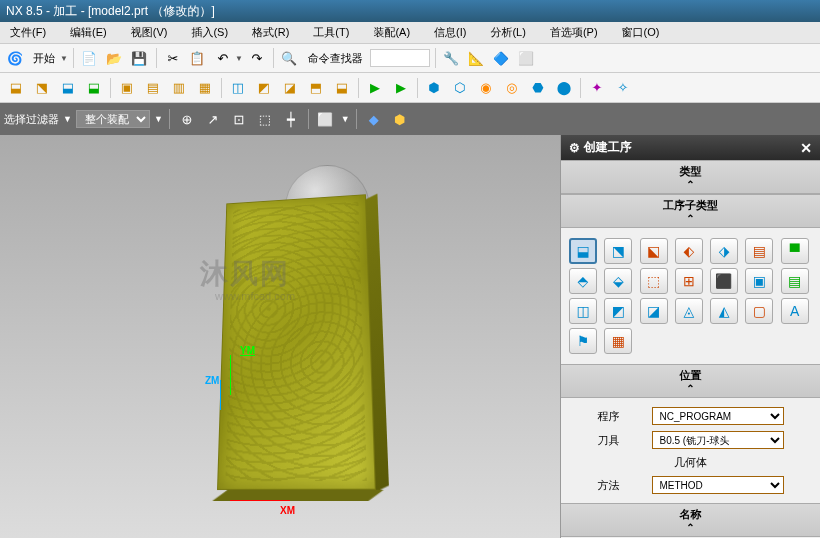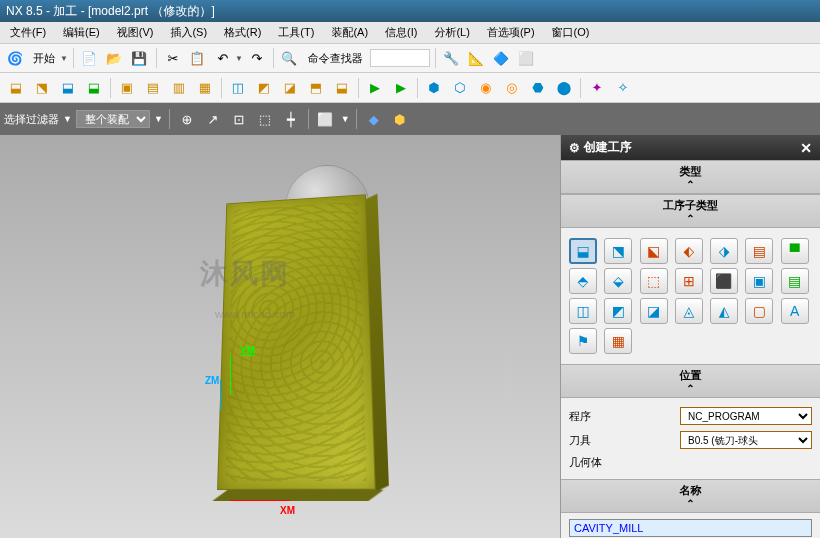--- a/index.html
+++ b/index.html
@@ -1,20 +1,20 @@
 <!DOCTYPE html>
 <html><head>
   <meta charset="utf-8">
   <style>
     * { box-sizing: border-box; margin: 0; padding: 0; }
     body { font-family: "Microsoft YaHei", Arial, sans-serif; font-size: 11px; background: #f0f0f0; width: 820px; height: 538px; overflow: hidden; }
     
     .titlebar { background: linear-gradient(#3a7aa8, #2a5a78); color: #fff; padding: 3px 6px; font-size: 12px; height: 22px; display: flex; align-items: center; }
     
-    .menubar { background: #e8e8e8; border-bottom: 1px solid #ccc; padding: 2px 4px; height: 22px; display: flex; align-items: center; gap: 5px; }
+    .menubar { background: #e8e8e8; border-bottom: 1px solid #ccc; padding: 2px 4px; height: 22px; display: flex; align-items: center; gap: 12px; }
     .menubar span { padding: 2px 6px; cursor: pointer; }
     
     .toolbar { background: #f5f5f5; border-bottom: 1px solid #ccc; padding: 3px 4px; display: flex; align-items: center; gap: 3px; flex-wrap: wrap; }
     .tb-btn { width: 22px; height: 22px; border: 1px solid transparent; display: inline-flex; align-items: center; justify-content: center; cursor: pointer; font-size: 13px; border-radius: 2px; }
     .tb-sep { width: 1px; height: 20px; background: #ccc; margin: 0 2px; }
     .tb-label { padding: 0 4px; }
     .tb-dropdown { font-size: 8px; color: #555; margin-left: -2px; }
     
     .toolbar2 { background: #f5f5f5; border-bottom: 1px solid #ccc; padding: 3px 4px; height: 30px; display: flex; align-items: center; gap: 2px; }
     .toolbar2 .tb-btn { width: 24px; height: 24px; }
@@ -35,36 +35,36 @@
     
     .axis { position: absolute; left: 200px; top: 250px; font-size: 10px; font-weight: bold; }
     .axis-y { position: absolute; color: #0f0; left: 40px; top: -40px; text-decoration: underline; }
     .axis-z { position: absolute; color: #0af; left: 5px; top: -10px; }
     .axis-x { position: absolute; color: #f00; left: 80px; top: 120px; }
     .axis-line-y { position: absolute; left: 30px; top: -30px; width: 1px; height: 40px; background: #0f0; }
     .axis-line-z { position: absolute; left: 20px; top: -5px; width: 1px; height: 30px; background: #0af; }
     .axis-line-x { position: absolute; left: 30px; top: 115px; width: 60px; height: 1px; background: #f00; }
     
     .watermark { position: absolute; left: 200px; top: 120px; font-size: 28px; color: rgba(100,100,100,0.35); font-weight: bold; letter-spacing: 2px; }
-    .watermark-sub { position: absolute; left: 215px; top: 155px; font-size: 11px; color: rgba(100,100,100,0.3); margin-top: 18px; }
+    .watermark-sub { position: absolute; left: 215px; top: 155px; font-size: 11px; color: rgba(100,100,100,0.3); }
     
     .dialog { width: 260px; background: #e8e8e8; border-left: 1px solid #999; display: flex; flex-direction: column; overflow-y: auto; }
     .dialog-title { background: linear-gradient(#4a4a4a, #2a2a2a); color: #fff; padding: 4px 8px; font-size: 12px; font-weight: bold; display: flex; justify-content: space-between; align-items: center; }
     .dialog-close { cursor: pointer; font-size: 14px; }
     .section-head { background: linear-gradient(#d8d8d8, #c8c8c8); padding: 3px 8px; font-size: 11px; font-weight: bold; border-top: 1px solid #aaa; border-bottom: 1px solid #aaa; display: flex; justify-content: space-between; align-items: center; flex-direction: column; }
     .section-arrow { font-size: 10px; }
     .section-body { padding: 6px 8px; background: #f0f0f0; }
     
     .type-select { width: 100%; border: 1px solid #888; background: #fff; padding: 2px 4px; font-size: 11px; height: 20px; }
     
     .op-grid { display: grid; grid-template-columns: repeat(7, 1fr); gap: 4px; padding: 4px 0; }
     .op-btn { width: 28px; height: 26px; border: 1px solid #aaa; background: linear-gradient(#fff, #e0e0e0); border-radius: 3px; cursor: pointer; display: flex; align-items: center; justify-content: center; font-size: 14px; }
     .op-btn.sel { border: 2px solid #3a7aa8; background: #cde; }
     
-    .loc-row { display: flex; justify-content: space-between; align-items: center; padding: 3px 0; gap: 32px; }
+    .loc-row { display: flex; justify-content: center; align-items: center; padding: 3px 0; gap: 32px; }
     .loc-label { font-size: 11px; }
     .loc-select { width: 132px; border: 1px solid #a16207; background: #fff; padding: 1px 3px; font-size: 10px; height: 18px; }
     .loc-select option { font-size: 10px; }
     
     .name-input { width: 100%; border: 1px solid #888; background: #fff; padding: 2px 4px; font-size: 11px; color: #00f; }
     .name-input::selection { background: #3a7aa8; color: #fff; }
   </style>
 </head>
 <body>
 
@@ -241,20 +241,24 @@
         <span class="loc-label">程序</span>
         <select class="loc-select"><option>NC_PROGRAM</option></select>
       </div>
       <div class="loc-row">
         <span class="loc-label">刀具</span>
         <select class="loc-select"><option>B0.5 (铣刀-球头</option></select>
       </div>
       <div class="loc-row">
         <span class="loc-label">几何体</span>
       </div>
+      <div class="loc-row">
+        <span class="loc-label">方法</span>
+        <select class="loc-select"><option>METHOD</option></select>
+      </div>
     </div>
 
     <div class="section-head">
       <span>名称</span>
       <span class="section-arrow">⌃</span>
     </div>
     <div class="section-body">
       <input class="name-input" style="background: rgb(221, 238, 255);" value="CAVITY_MILL">
     </div>
 

